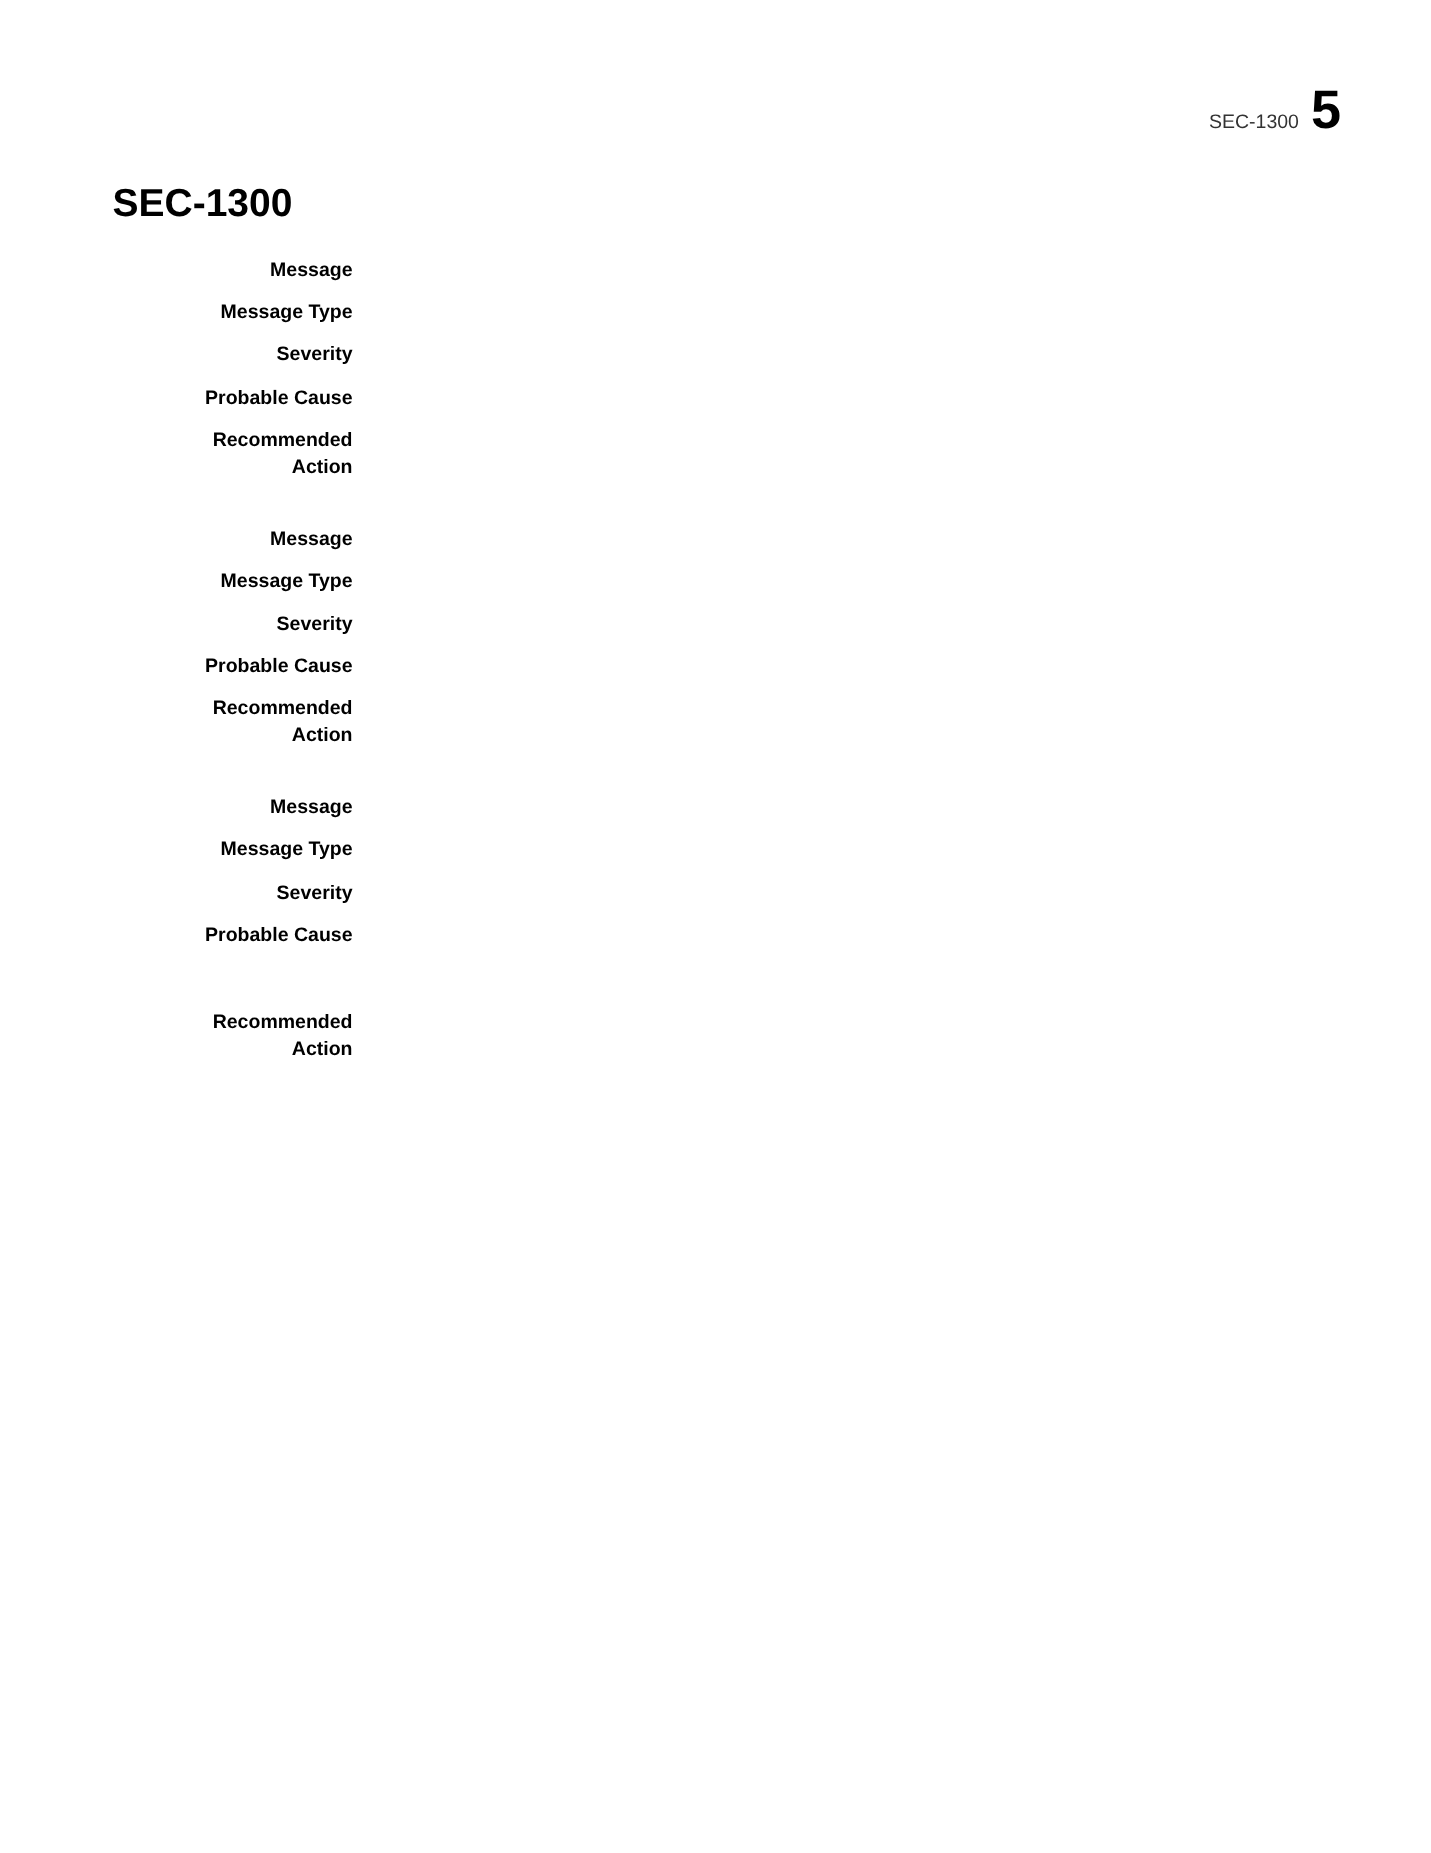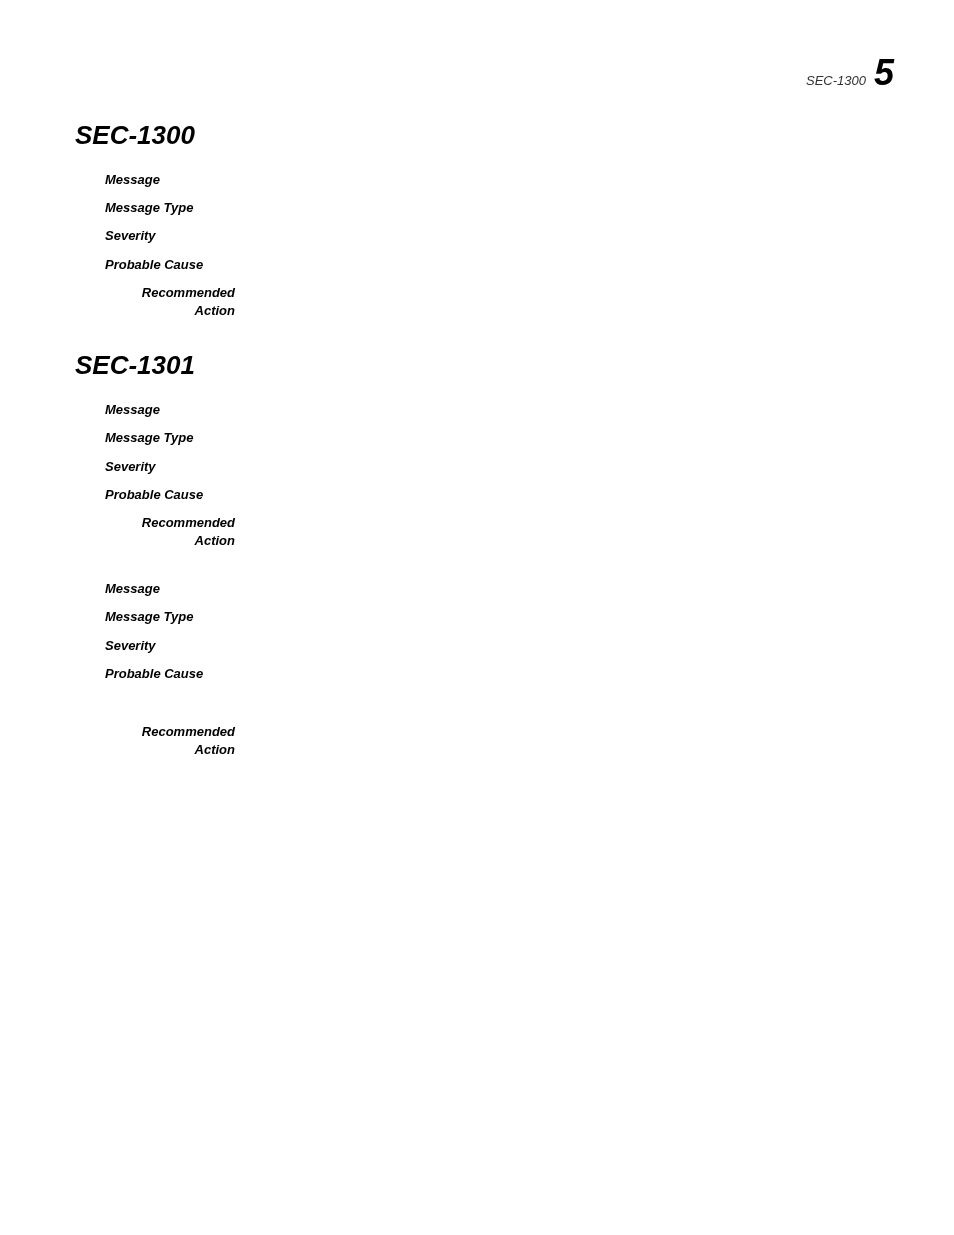--- a/index.html
+++ b/index.html
@@ -1,19 +1,18 @@
 <!DOCTYPE html>
 <html><head>
   <meta charset="utf-8">
   <style>
     * {
       margin: 0;
       padding: 0;
       box-sizing: border-box;
-      font-style: italic;
     }
 
     body {
       width: 954px;
       min-height: 1235px;
       background: #ffffff;
       font-family: Arial, Helvetica, sans-serif;
       color: #000000;
       position: relative;
     }
@@ -61,21 +60,21 @@
       display: flex;
       margin-bottom: 10px;
       padding-left: 30px;
     }
 
     .field-label {
       width: 145px;
       min-width: 145px;
       font-size: 13px;
       font-weight: bold;
-      text-align: left;
+      text-align: right;
       padding-right: 15px;
       line-height: 1.4;
     }
 
     .field-value {
       flex: 1;
       font-size: 13px;
       line-height: 1.4;
     }
   </style>
@@ -112,21 +111,20 @@
       <div class="field-value"></div>
     </div>
 
     <div class="field-row">
       <div class="field-label" style="text-align:right;">Recommended<br>Action</div>
       <div class="field-value"></div>
     </div>
   </div>
 
   <div class="section">
-    <div class="section-title">SEC-1301</div>
 
     <div class="field-row">
       <div class="field-label">Message</div>
       <div class="field-value"></div>
     </div>
 
     <div class="field-row">
       <div class="field-label">Message Type</div>
       <div class="field-value"></div>
     </div>

